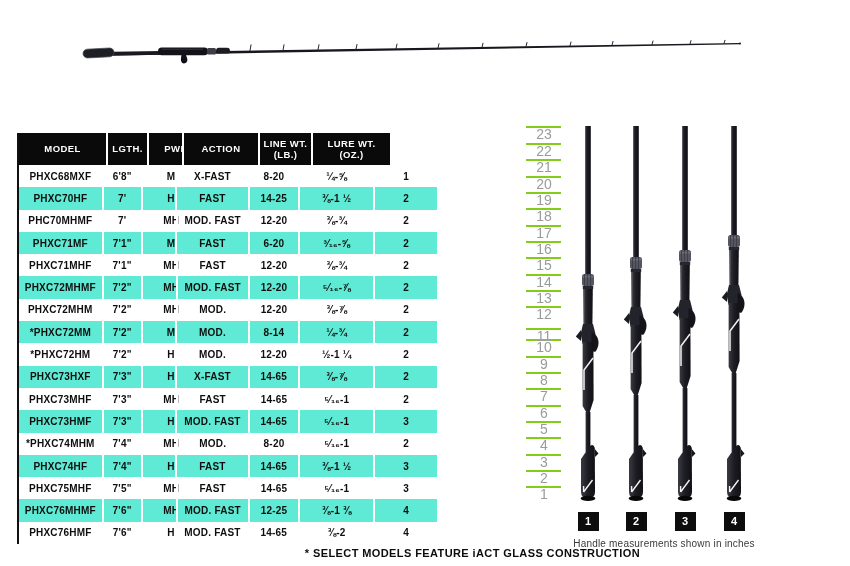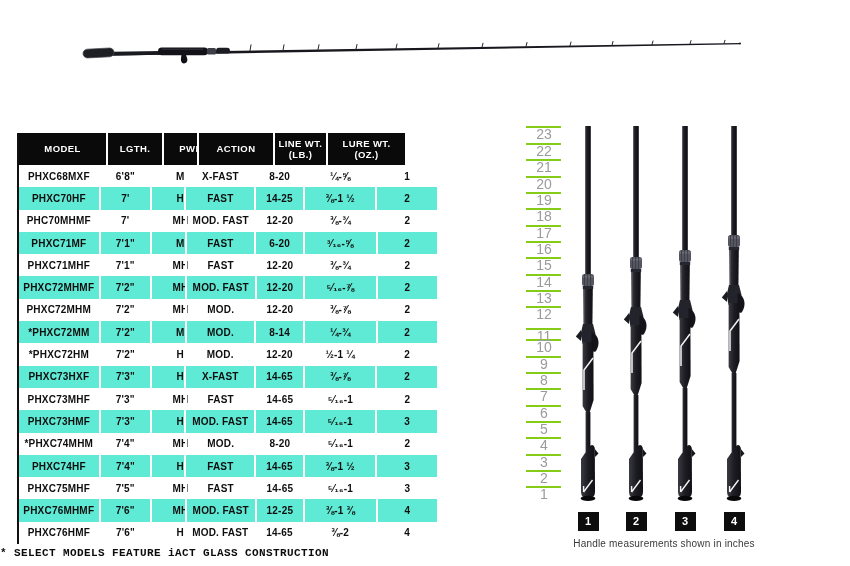--- a/index.html
+++ b/index.html
@@ -10,25 +10,25 @@
   
   .spec-table{left:8px;top:133px;width:418px;border-left:2px solid #101010;margin-left:9px;}
   .tr{display:flex;align-items:stretch;}
   .th,.td{display:flex;align-items:center;justify-content:center;text-align:center;
           box-sizing:border-box;}
   .th{background:#0a0a0a;color:#fff;font-weight:700;font-size:9.5px;line-height:1.2;
       letter-spacing:.4px;height:32px;white-space:pre-line;}
   .td{font-weight:700;font-size:10px;letter-spacing:.2px;height:22.3px;color:#0e0e0e;}
   .tr .th + .th, .tr .td + .td{border-left:2px solid #fff;}
   .tr.alt .td{background:#5eead4;}
-  .c0{width:87px;} .c1{width:56px;} .c2{width:35px;padding-left:24px;} .c3{width:76px;}
+  .c0{width:87px;} .c1{width:41px;} .c2{width:35px;padding-left:24px;} .c3{width:76px;}
   .c4{width:53px;} .c5{width:79px;} .c6{width:67px;}
 
-  .footnote{left:0;top:547px;width:632px;text-align:left;font-size:11px;
-            font-weight:700;letter-spacing:.4px;color:#0c0c0c;font-family:Liberation Mono, monospace;}
+  .footnote{left:8px;top:547px;width:632px;text-align:right;font-size:11px;
+            font-weight:700;letter-spacing:.4px;color:#0c0c0c;}
 
   
   .right-panel{left:518px;top:126px;width:305px;height:436px;overflow:hidden;}
   .ruler-mark{position:absolute;left:8px;width:34px;border-top:2px solid #84cc16;
               color:#9b9b9b;font-size:14px;line-height:11px;padding:1px 0 0 1px;
               font-weight:400;text-align:center;}
   .handles-svg{position:absolute;left:0;top:0;}
   .badge{position:absolute;width:21px;height:19px;background:#0d0d0d;color:#fff;
          font-size:11px;font-weight:700;text-align:center;line-height:19px;}
   .caption{position:absolute;left:18px;top:412px;width:256px;text-align:center;

